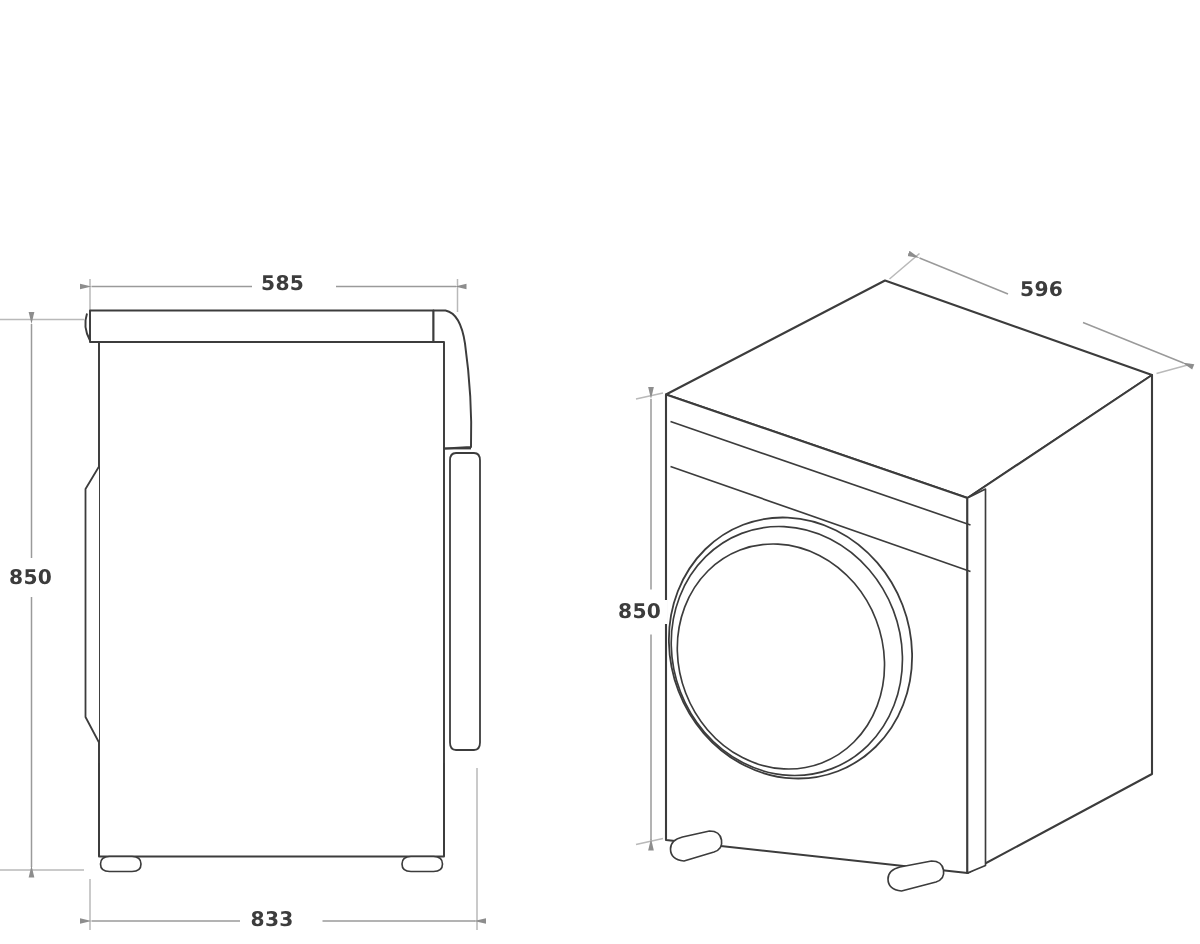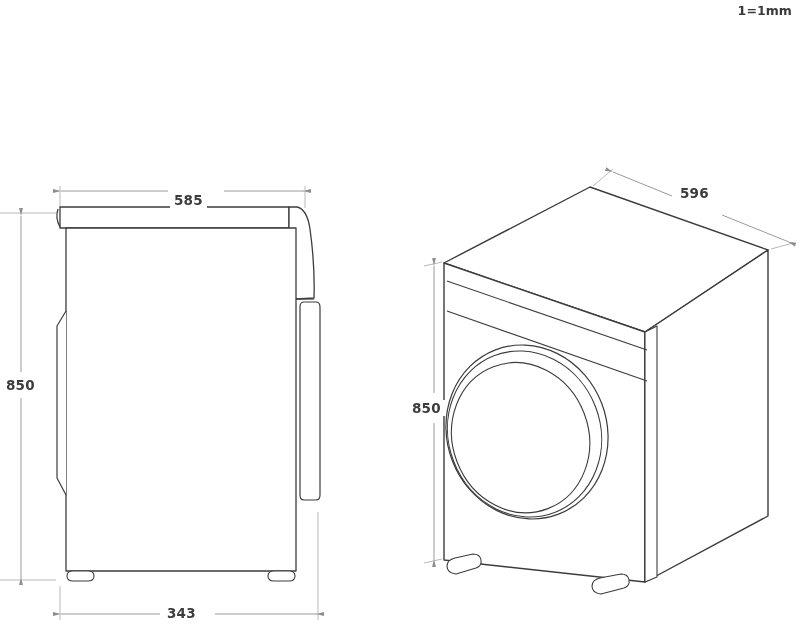--- a/index.html
+++ b/index.html
@@ -43,32 +43,31 @@
   .dim-label {
     position: absolute;
     font-size: 13.5px;
     font-weight: bold;
     color: #3c3c3c;
     letter-spacing: 0.2px;
     white-space: nowrap;
     background: #ffffff;
     padding: 0 4px;
   }
-  #label-585 { left: 170px; top: 192px; }
+  #label-585 { left: 170px; top: 181px; }
   #label-607 { left: 163px; top: 605px; }
   #label-850-side { left: 2px; top: 377px; }
   #label-850-iso { left: 408px; top: 400px; }
   #label-596 { left: 676px; top: 185px; text-align: center; }
 </style>
 </head>
 <body>
 
 <div id="drawing-root">
 
-  <div class="scale-note">1=1mm</div>
 
   <svg class="draw-layer" viewBox="0 0 800 629" xmlns="http://www.w3.org/2000/svg">
 
     <defs>
       <marker id="arrowL" markerWidth="9" markerHeight="9" refX="8" refY="3" orient="auto" markerUnits="userSpaceOnUse">
         <path d="M8,3 L0,1.1 L0,4.9 Z" fill="#8d8d8d"></path>
       </marker>
       <marker id="arrowR" markerWidth="9" markerHeight="9" refX="1" refY="3" orient="auto" markerUnits="userSpaceOnUse">
         <path d="M0,3 L8,1.1 L8,4.9 Z" fill="#8d8d8d"></path>
       </marker>
@@ -154,21 +153,21 @@
       </g>
 
       <path d="M 455,558 q -8,2 -8,8 q 0,7 9,8 L 476,568 q 6,-2 5,-8 q -1,-6 -8,-6 Z" fill="#ffffff" stroke="#3c3c3c" stroke-width="1.1" stroke-linejoin="round"></path>
       <path d="M 600,578 q -8,2 -8,8 q 0,7 9,8 L 624,588 q 6,-2 5,-8 q -1,-6 -8,-6 Z" fill="#ffffff" stroke="#3c3c3c" stroke-width="1.1" stroke-linejoin="round"></path>
     </g>
 
   </svg>
 
   <div class="dim-label" id="label-585">585</div>
 
-  <div class="dim-label" id="label-607">343</div>
+  <div class="dim-label" id="label-607">833</div>
 
   <div class="dim-label" id="label-850-side">850</div>
 
   <div class="dim-label" id="label-850-iso">850</div>
 
   <div class="dim-label" id="label-596">596</div>
 
 </div>
 
 </body></html>

